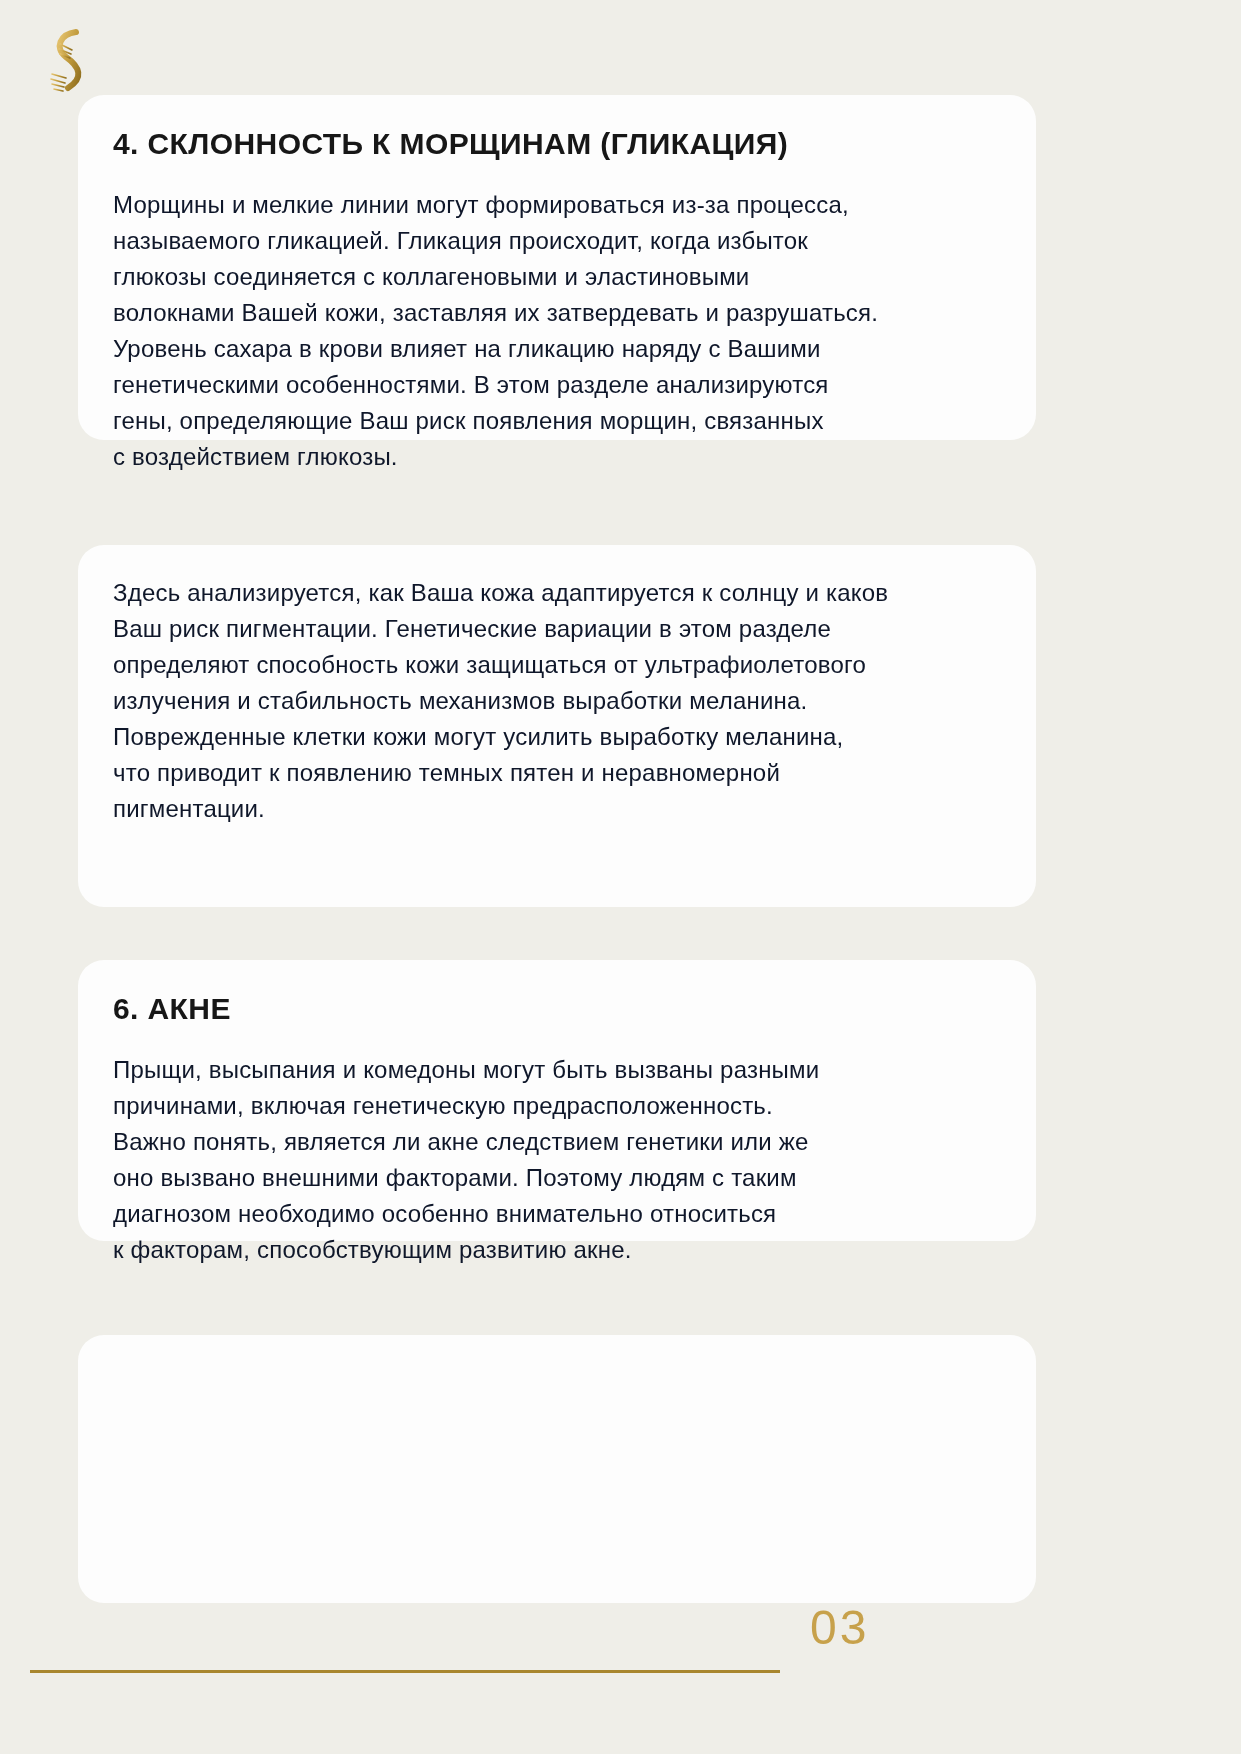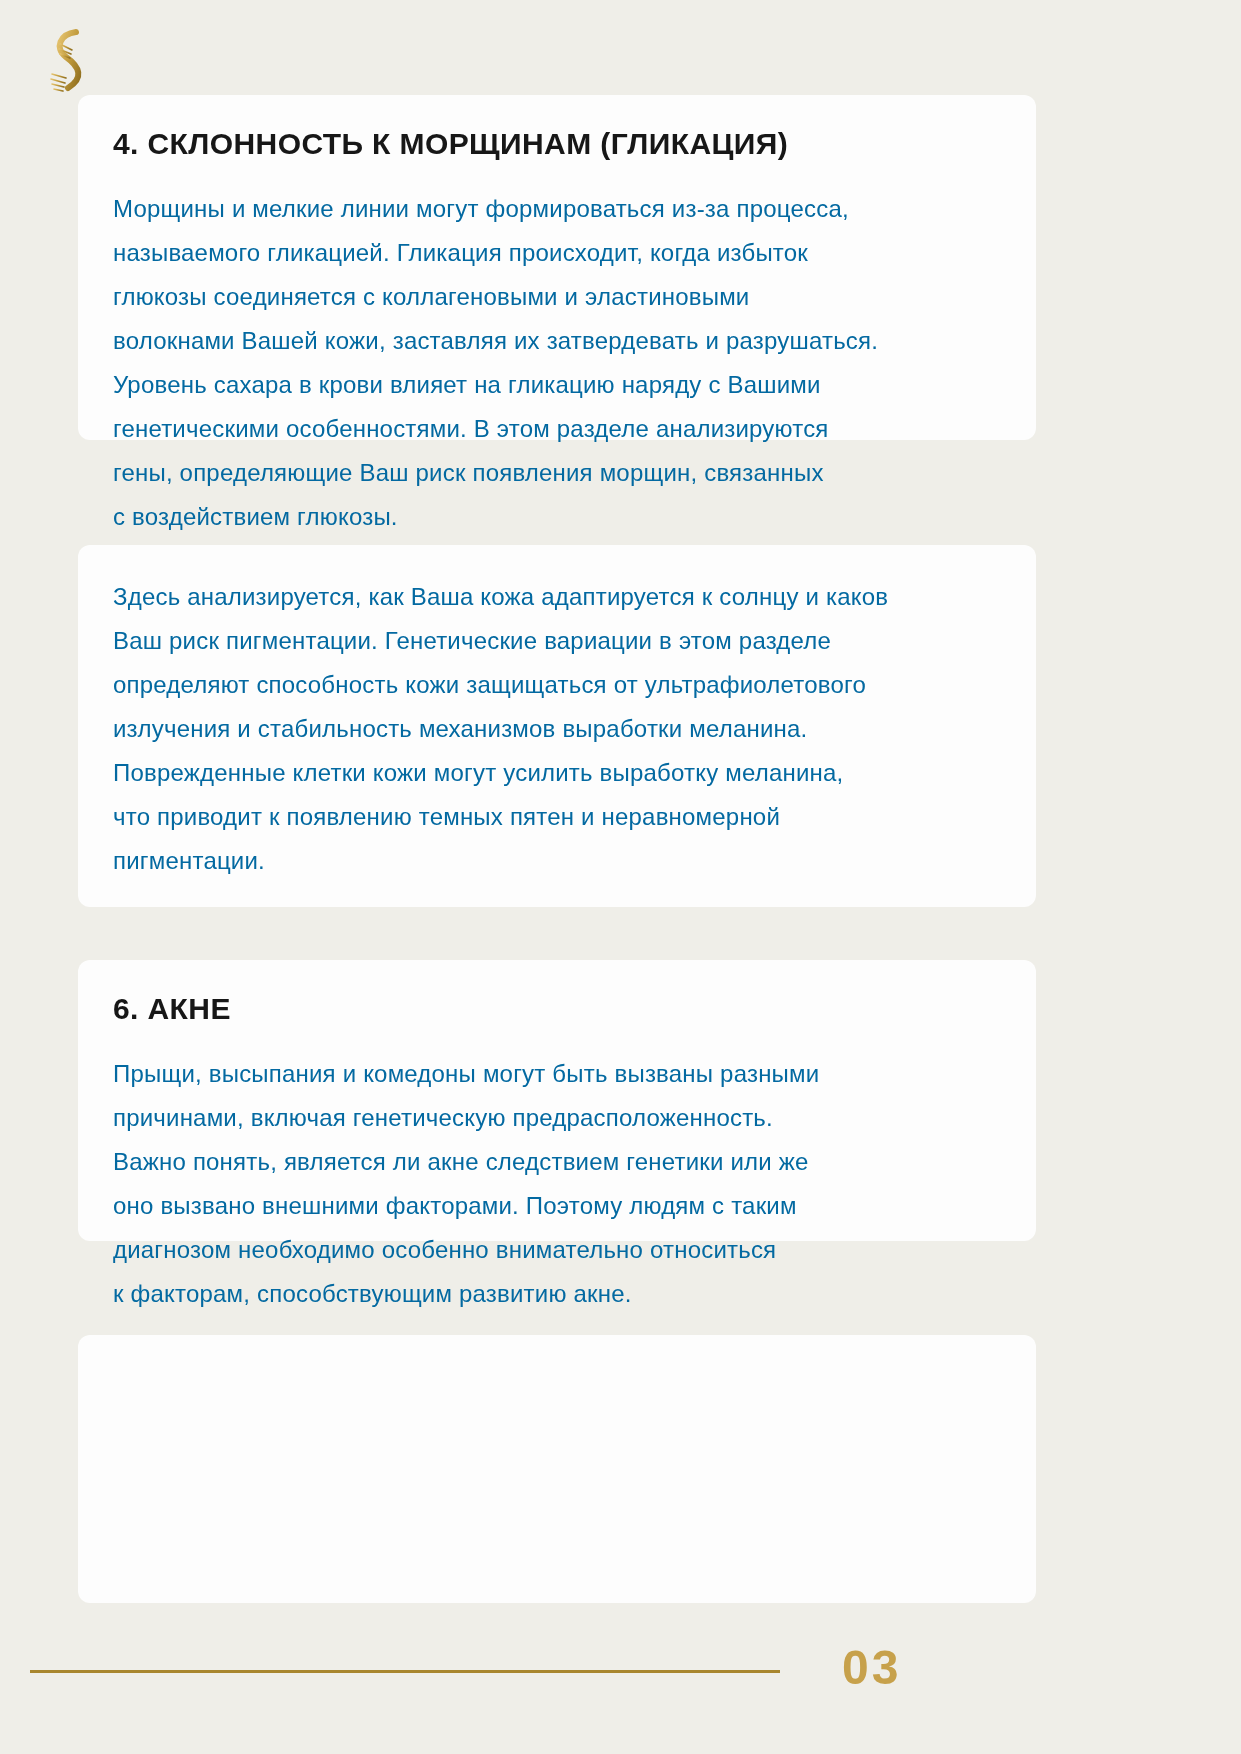--- a/index.html
+++ b/index.html
@@ -19,62 +19,61 @@
     left: 40px;
     top: 28px;
     width: 52px;
     height: 70px;
   }
   .card {
     position: absolute;
     left: 78px;
     width: 958px;
     background: #FDFDFD;
-    border-radius: 12px;
+    border-radius: 26px;
     box-sizing: border-box;
     padding: 30px 42px 0 35px;
   }
   .card-1 { top: 95px;  height: 345px; }
   .card-2 { top: 545px; height: 362px; }
   .card-3 { top: 960px; height: 281px; }
   .card-4 { top: 1335px; height: 268px; }
   .card-title {
     margin: 0 0 24px 0;
     font-size: 30px;
     font-weight: 700;
     letter-spacing: 0.4px;
     color: #171717;
     line-height: 38px;
   }
   .card-body {
     margin: 0;
     font-size: 24px;
-    line-height: 44px;
+    line-height: 36px;
     letter-spacing: 0.2px;
-    color: #0369a1;
+    color: #0f172a;
     white-space: pre-line;
   }
   .footer-rule {
     position: absolute;
     left: 30px;
     top: 1670px;
     width: 750px;
     height: 3px;
     background: #A8862E;
   }
   .page-number {
     position: absolute;
     left: 810px;
-    top: 1642px;
+    top: 1602px;
     font-size: 48px;
     line-height: 52px;
     color: #C7A14B;
     letter-spacing: 3px;
-    font-weight: 700;
-    margin-left: 32px;
+    font-weight: 400;
   }
 </style>
 </head>
 <body>
 
 <div class="logo">
   <svg width="52" height="70" viewBox="0 0 52 70" xmlns="http://www.w3.org/2000/svg">
     <defs>
       <linearGradient id="gold" x1="0" y1="0" x2="1" y2="1">
         <stop offset="0" stop-color="#E6C470"></stop>

